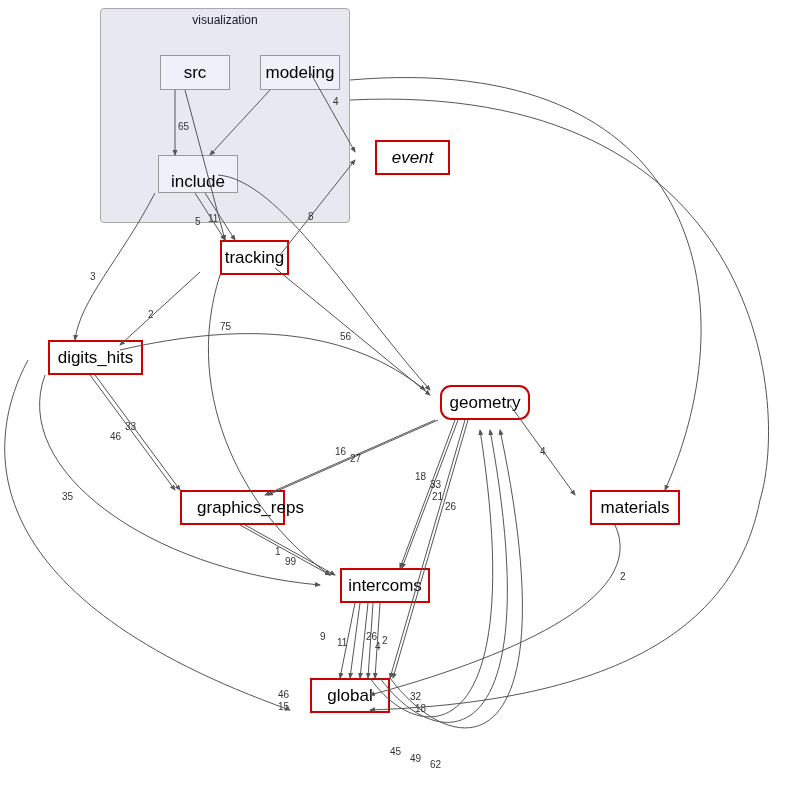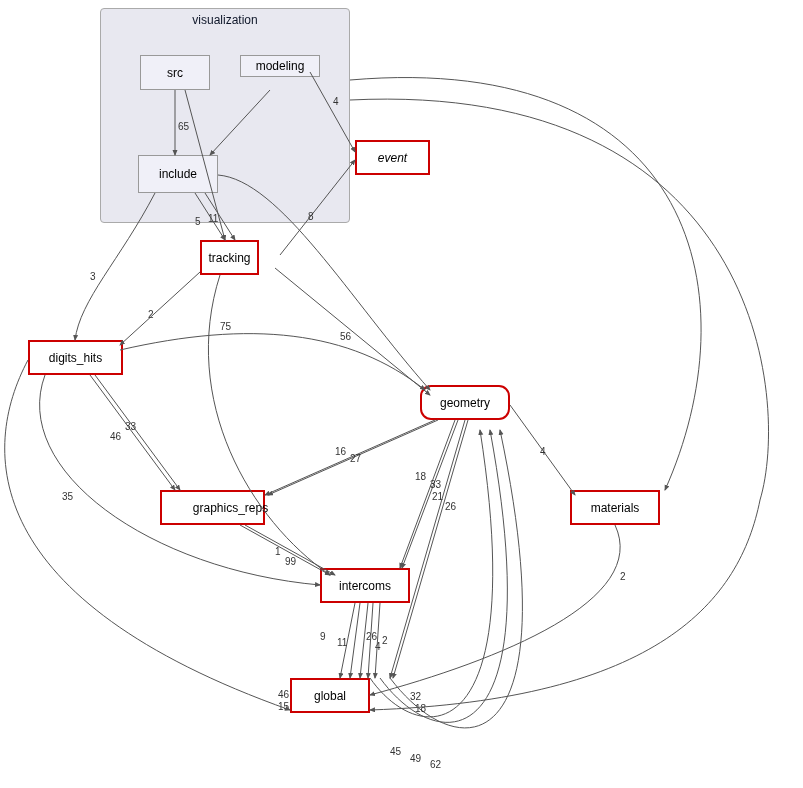--- a/index.html
+++ b/index.html
@@ -25,21 +25,22 @@
       pointer-events: none;
     }
     .node {
       position: absolute;
       border: 1px solid #999;
       background: #fff;
       text-align: center;
       display: flex;
       align-items: center;
       justify-content: center;
-      font-size: 12px;
+      font-size: 17px;
+      margin-left: 20px;
     }
     .node.red-border {
       border: 2px solid #cc0000;
       color: #000;
     }
     .node.gray-bg {
       border: 1px solid #999;
       background: #f0f0f8;
     }
     
@@ -60,33 +61,33 @@
 <div id="diagram-container">
 
   <div id="cluster-visualization">
     <div style="position:absolute;top:4px;left:50%;transform:translateX(-50%);font-size:12px;color:#0f172a;">visualization</div>
   </div>
 
   <div class="node gray-bg" style="left:140px;top:55px;width:70px;height:35px;">
     <span>src</span>
   </div>
 
-  <div class="node gray-bg" style="left:240px;top:55px;width:80px;height:22px;">
+  <div class="node gray-bg" style="left:240px;top:55px;width:80px;height:35px;">
     <span>modeling</span>
   </div>
 
-  <div class="node gray-bg" style="left:138px;top:155px;width:80px;height:38px;">
+  <div class="node gray-bg" style="left:138px;top:155px;width:80px;height:38px;align-items:flex-end;">
     <span>include</span>
   </div>
 
   <div class="node red-border" style="left:355px;top:140px;width:75px;height:35px;font-style:italic;">
     <span>event</span>
   </div>
 
-  <div class="node red-border" style="left:200px;top:240px;width:59px;height:35px;">
+  <div class="node red-border" style="left:200px;top:240px;width:69px;height:35px;">
     <span>tracking</span>
   </div>
 
   <div class="node red-border" style="left:28px;top:340px;width:95px;height:35px;">
     <span>digits_hits</span>
   </div>
 
   <div class="node red-border" style="left:420px;top:385px;width:90px;height:35px;border-radius:11px;">
     <span>geometry</span>
   </div>

